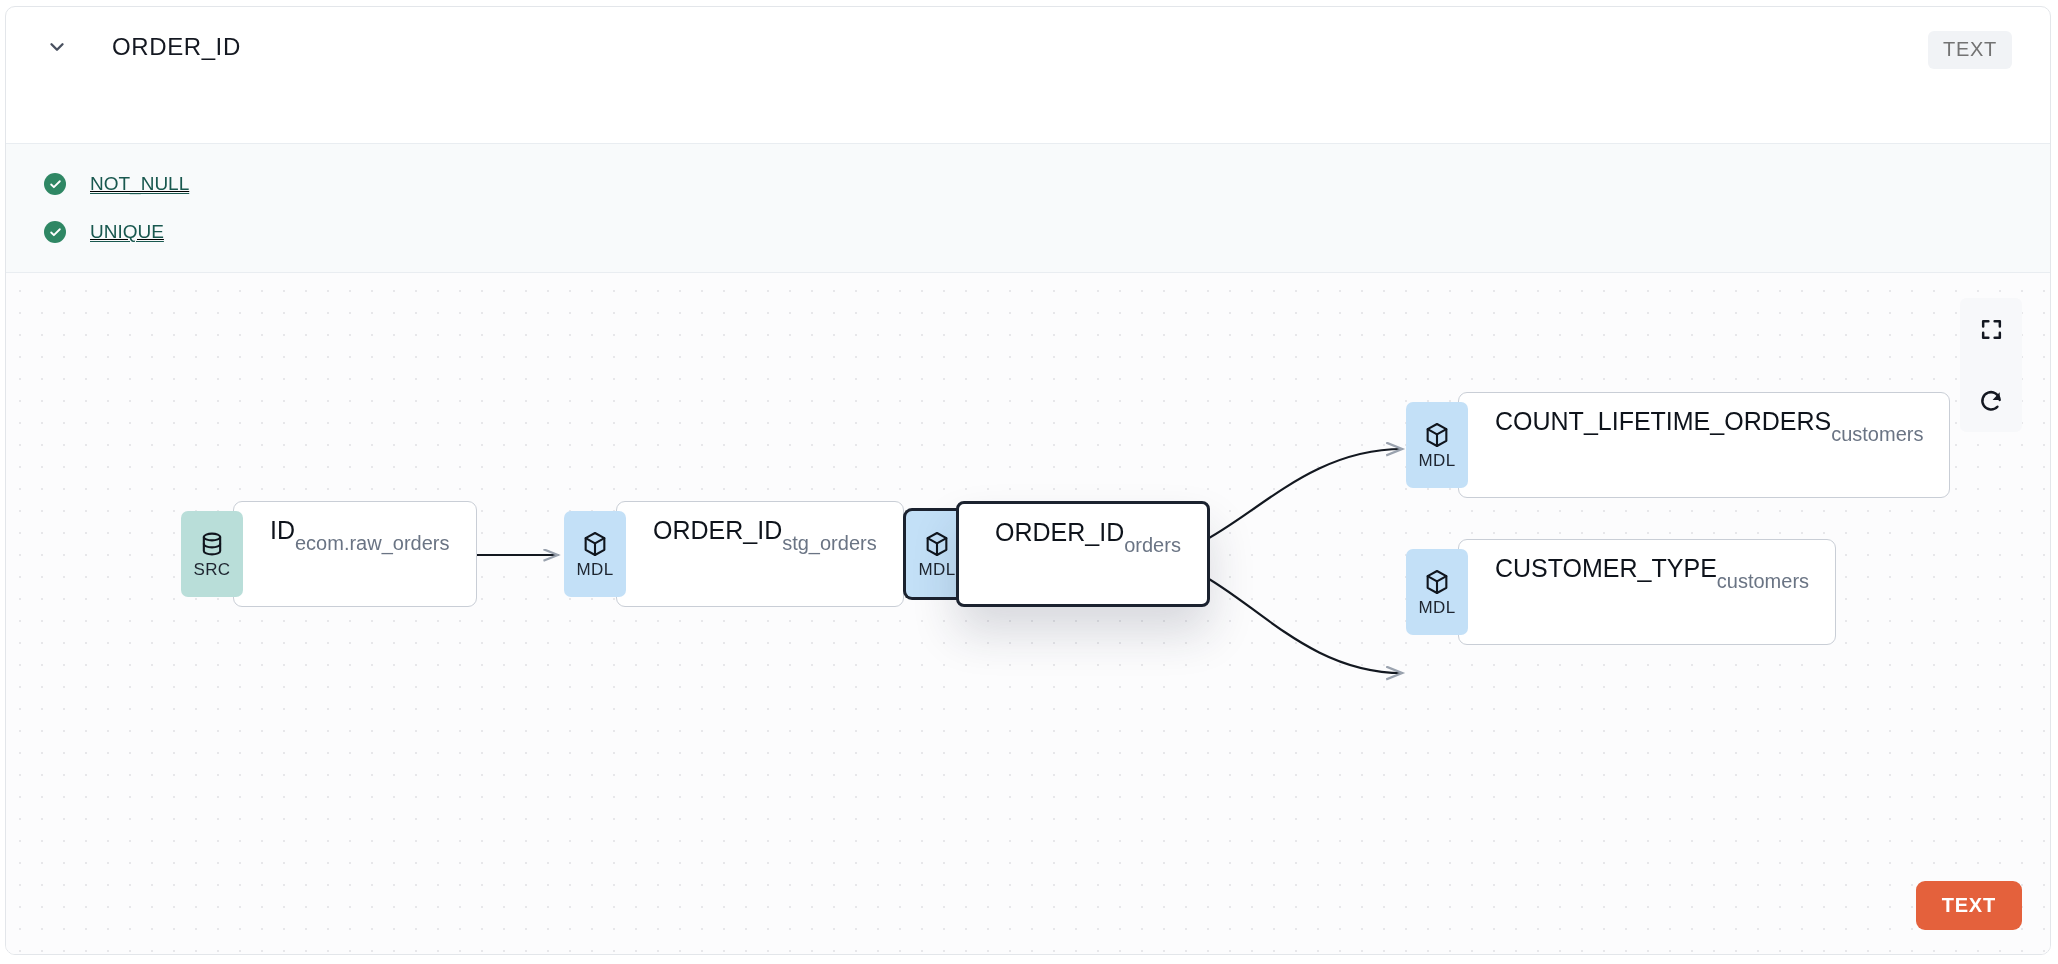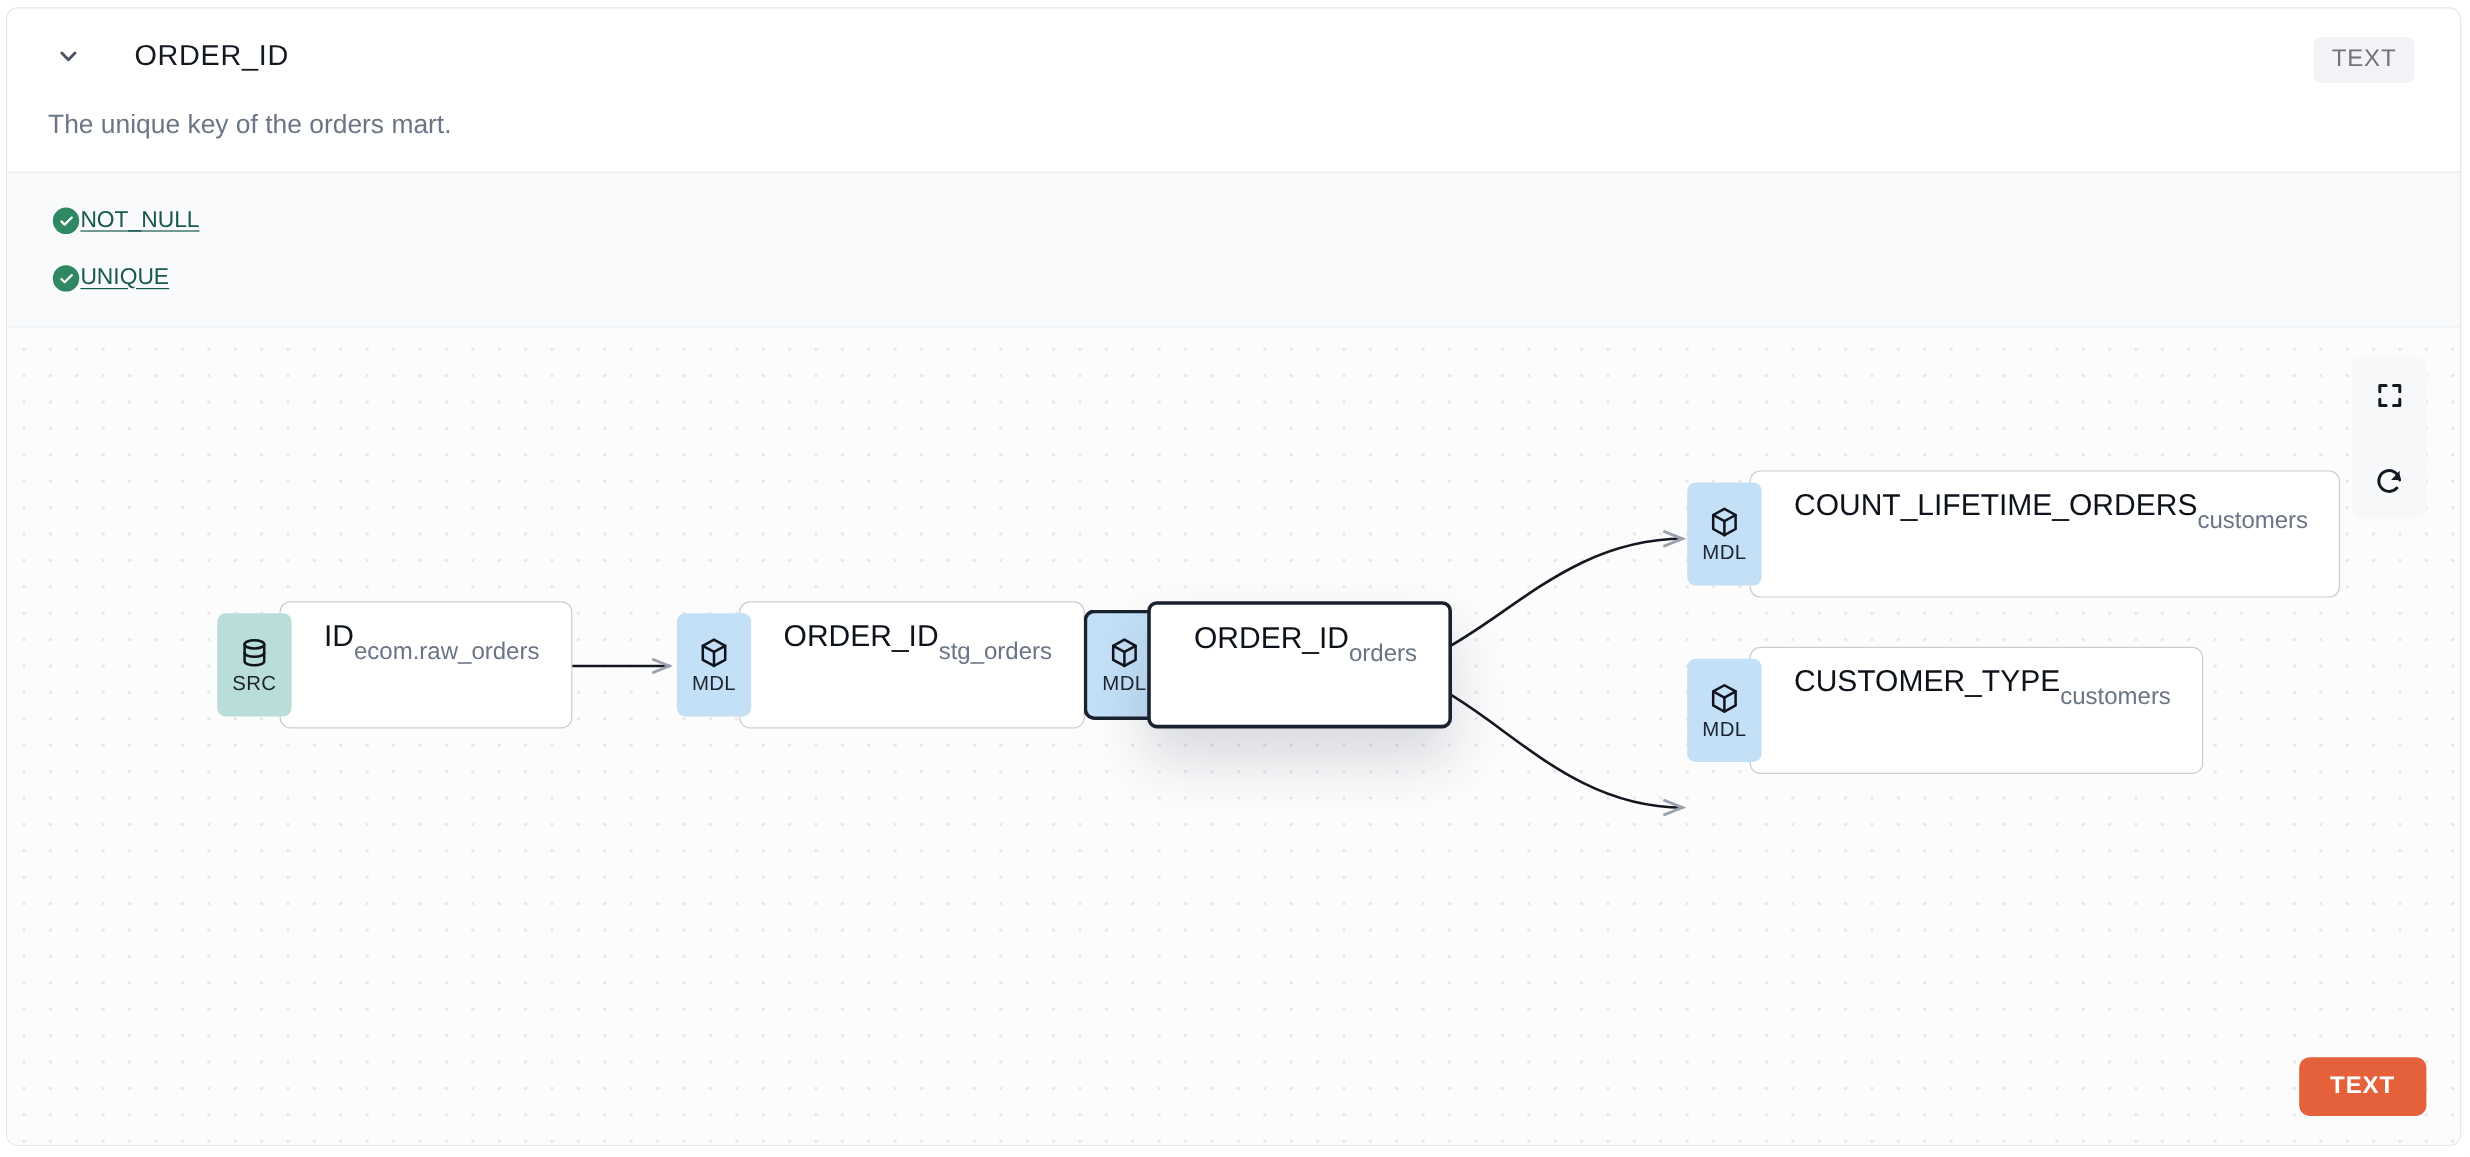--- a/index.html
+++ b/index.html
@@ -85,22 +85,23 @@
     height: 130px;
     background: #f8fafb;
     border-top: 1px solid #e9edf1;
     border-bottom: 1px solid #e9edf1;
     box-sizing: border-box;
     padding: 16px 0 0 38px;
   }
   .test-row {
     display: flex;
     align-items: center;
-    gap: 1px;
+    gap: 24px;
     height: 48px;
+    text-decoration: underline;
   }
   .check-icon {
     width: 22px; height: 22px;
     border-radius: 50%;
     background: #2f8764;
     display: flex; align-items: center; justify-content: center;
     flex: 0 0 auto;
   }
   .check-icon svg { display: block; }
   .test-link {
@@ -252,21 +253,20 @@
     <div class="header">
       <div class="header-row">
         <span class="chevron-btn">
           <svg width="22" height="22" viewBox="0 0 24 24" fill="none" stroke="#4a5160" stroke-width="2.6" stroke-linecap="round" stroke-linejoin="round">
             <polyline points="6 9 12 15 18 9"></polyline>
           </svg>
         </span>
         <span class="col-title">ORDER_ID</span>
       </div>
       <span class="type-badge">TEXT</span>
-      <div class="col-desc">The unique key of the orders mart.</div>
     </div>
 
     <div class="tests">
       <div class="test-row">
         <span class="check-icon">
           <svg width="13" height="13" viewBox="0 0 24 24" fill="none" stroke="#ffffff" stroke-width="3.4" stroke-linecap="round" stroke-linejoin="round">
             <polyline points="20 6 9 17 4 12"></polyline>
           </svg>
         </span>
         <a class="test-link">NOT_NULL</a>

